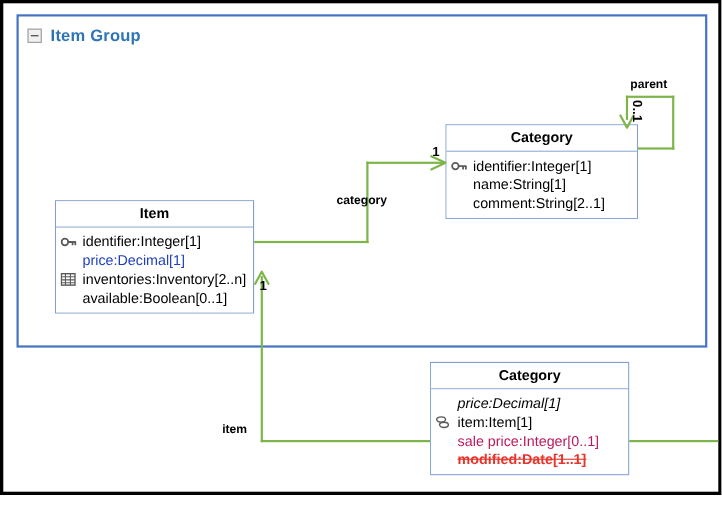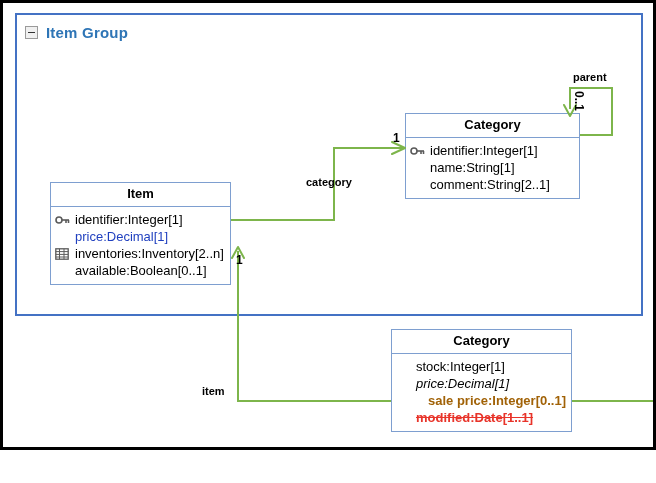--- a/index.html
+++ b/index.html
@@ -93,21 +93,21 @@
     flex: 0 0 18px;
     height: 14px;
     position: relative;
     margin-right: 2px;
   }
   .attr .txt { display: inline-block; }
 
   
   .a-blue   .txt { color: #1F3FBF; }
   .a-italic .txt { font-style: italic; }
-  .a-green  .txt { color: #a16207; font-weight: bold; margin-left: 12px; }
+  .a-green  .txt { color: #be185d; font-weight: normal; }
   .a-red    .txt { color: #E8342A; font-weight: bold; text-decoration: line-through; }
 
   
   .ico-key svg, .ico-grid svg, .ico-link svg { display:block; }
 
   
   .line {
     position: absolute;
     background: #7DB54B;
     z-index: 2;
@@ -259,30 +259,35 @@
         <span class="txt">comment:String[2..1]</span>
       </div>
 
     </div>
   </div>
 
   <div class="cls" style="left:388px; top:326px; width:181px;">
     <div class="cls-title">Category</div>
     <div class="cls-body">
 
-      <div class="attr">
-        <span class="ico"></span>
-        <span class="txt">stock:Integer[1]</span>
-      </div>
 
       <div class="attr a-italic">
         <span class="ico"></span>
         <span class="txt">price:Decimal[1]</span>
       </div>
 
+      <div class="attr">
+        <span class="ico ico-link">
+          <svg width="14" height="12" viewBox="0 0 14 12">
+            <ellipse cx="5" cy="3.4" rx="4" ry="2.4" fill="none" stroke="#5a5a5a" stroke-width="1.3"></ellipse>
+            <ellipse cx="7.6" cy="8.2" rx="4" ry="2.4" fill="none" stroke="#5a5a5a" stroke-width="1.3"></ellipse>
+          </svg>
+        </span>
+        <span class="txt">item:Item[1]</span>
+      </div>
 
 
       <div class="attr a-green">
         <span class="ico"></span>
         <span class="txt">sale price:Integer[0..1]</span>
       </div>
 
       <div class="attr a-red">
         <span class="ico"></span>
         <span class="txt">modified:Date[1..1]</span>

